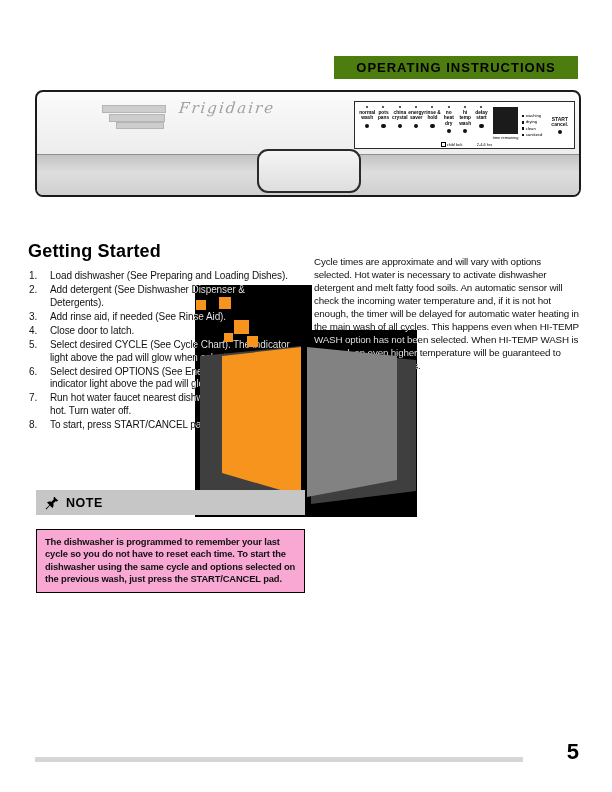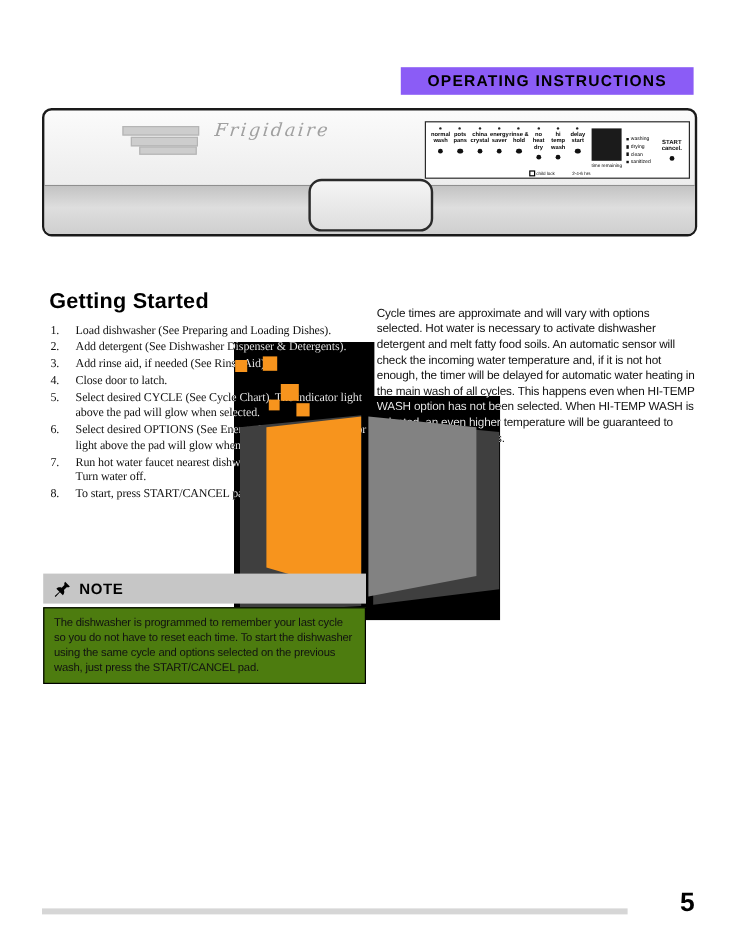--- a/index.html
+++ b/index.html
@@ -1,21 +1,21 @@
 <!DOCTYPE html>
 <html><head>
 <meta charset="utf-8">
 <style>
   html,body{margin:0;padding:0;background:#fff;}
   .page{position:relative;width:612px;height:792px;background:#fff;overflow:hidden;
         font-family:"Liberation Sans",sans-serif;color:#111;}
 
   
   .title-bar{position:absolute;left:334px;top:56px;width:244px;height:23px;
-             background:#8b5cf6;display:flex;align-items:center;justify-content:center;}
+             background:#4d7c0f;display:flex;align-items:center;justify-content:center;}
   .title-bar span{font-size:13px;font-weight:bold;letter-spacing:1px;color:#000;}
 
   
   .console{position:absolute;left:35px;top:90px;width:546px;height:107px;
            border:2px solid #1a1a1a;border-radius:8px;box-sizing:border-box;
            background:linear-gradient(180deg,#fbfbfb 0%,#efefef 50%,#e6e6e6 100%);}
   .lower-band{position:absolute;left:0;right:0;bottom:0;height:40px;
               border-top:1px solid #8f8f8f;border-radius:0 0 6px 6px;
               background:linear-gradient(180deg,#c3c3c3 0%,#dedede 45%,#cfcfcf 100%);}
   .handle{position:absolute;left:220px;top:57px;width:104px;height:44px;
@@ -45,36 +45,36 @@
   .leg-row{display:flex;align-items:center;gap:1.5px;}
   .leg-sq{width:2.6px;height:2.6px;background:#111;flex:none;}
   .leg-row span{font-size:4.2px;line-height:4.4px;color:#000;white-space:nowrap;}
   .start-col{width:24px;display:flex;flex-direction:column;align-items:center;justify-content:center;}
   .start-lbl{font-size:5px;font-weight:700;line-height:5.6px;text-align:center;width:22px;}
   .start-col .pad{margin-top:2px;}
 
   .caption{position:absolute;right:33px;top:206px;font-style:italic;font-size:10.5px;color:#111;}
 
   
-  .left-col{position:absolute;left:41px;top:241px;width:269px;}
+  .left-col{position:absolute;left:28px;top:241px;width:269px;}
   .right-col{position:absolute;left:314px;top:255px;width:266px;}
   .h1{font-size:18px;font-weight:bold;color:#000;margin:0 0 8px 0;letter-spacing:.2px;}
   .right-col .h1{font-size:17.5px;margin-bottom:7px;}
   .gs-list{margin:0;padding:0;counter-reset:li;list-style:none;}
   .gs-item{counter-increment:li;position:relative;padding-left:22px;font-size:10px;
-           line-height:12.6px;margin-bottom:1.5px;color:#111;letter-spacing:-.1px;font-family:Liberation Serif, serif;}
+           line-height:12.6px;margin-bottom:1.5px;color:#111;letter-spacing:-.1px;}
   .gs-item::before{content:counter(li) ".";position:absolute;left:1px;}
   .wc-body{font-size:9.8px;line-height:13px;letter-spacing:-.15px;color:#111;margin:0;}
 
   
   .note{position:absolute;left:36px;top:478px;width:269px;}
-  .note-head{height:25px;background:#c6c6c6;display:flex;align-items:center;gap:7px;padding-left:9px;}
+  .note-head{height:25px;background:#c6c6c6;display:flex;align-items:center;gap:7px;padding-left:9px;margin-top:12px;}
   .note-head span{font-size:12.5px;font-weight:bold;letter-spacing:.5px;color:#000;}
-  .note-body{margin-top:3px;border:1.5px solid #000;background:#4d7c0f;padding:6px 8px;
-             font-size:9.4px;line-height:12.4px;letter-spacing:-.15px;color:#111;}
+  .note-body{margin-top:14px;border:1.5px solid #000;background:#f9a8d4;padding:6px 8px;
+             font-size:9.4px;line-height:12.4px;letter-spacing:-.15px;color:#111;font-weight:bold;}
 
   
   .wm-invert{position:absolute;left:195px;top:285px;width:222px;height:232px;background:#fff;
              mix-blend-mode:difference;z-index:2;
              clip-path:polygon(0 0,117px 0,117px 45px,222px 45px,222px 232px,0 232px);}
   .wm-book{position:absolute;left:190px;top:280px;z-index:3;}
   .wm-text{position:absolute;left:199px;top:483px;width:218px;z-index:5;text-align:center;
            font-size:30px;font-weight:bold;letter-spacing:4px;color:rgba(255,255,255,0.55);
            line-height:30px;}
   .note{z-index:4;}

